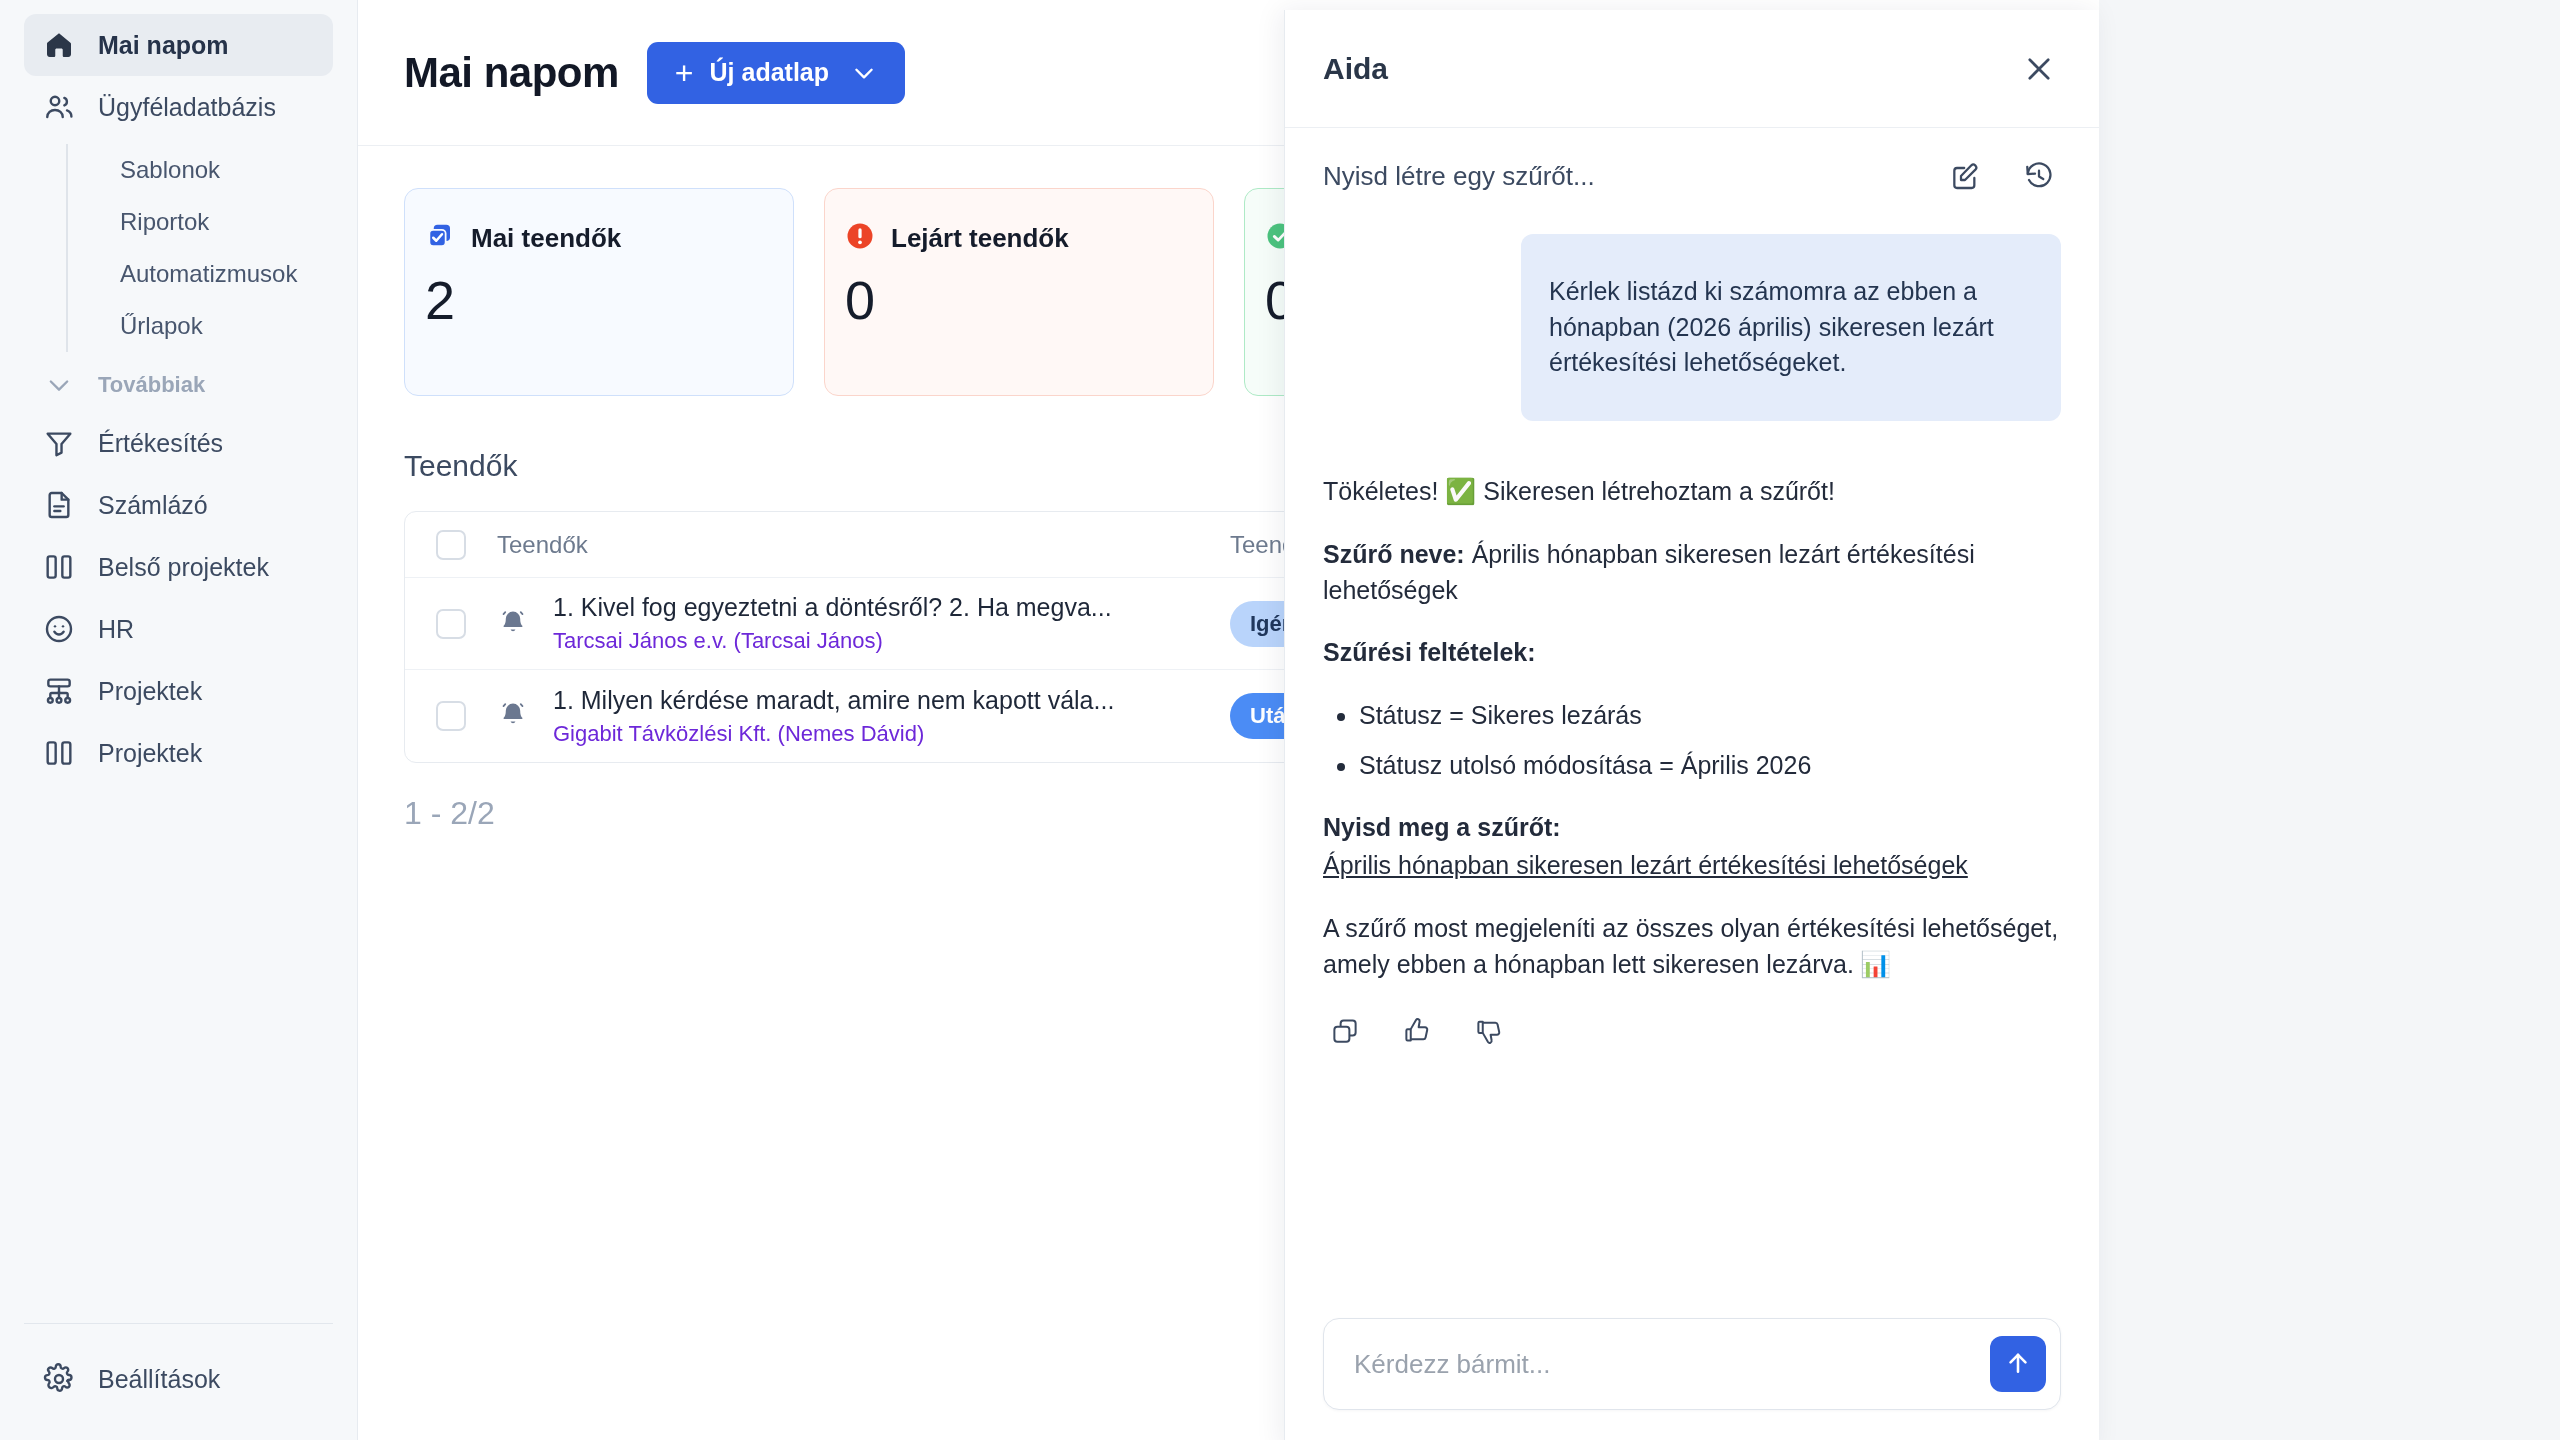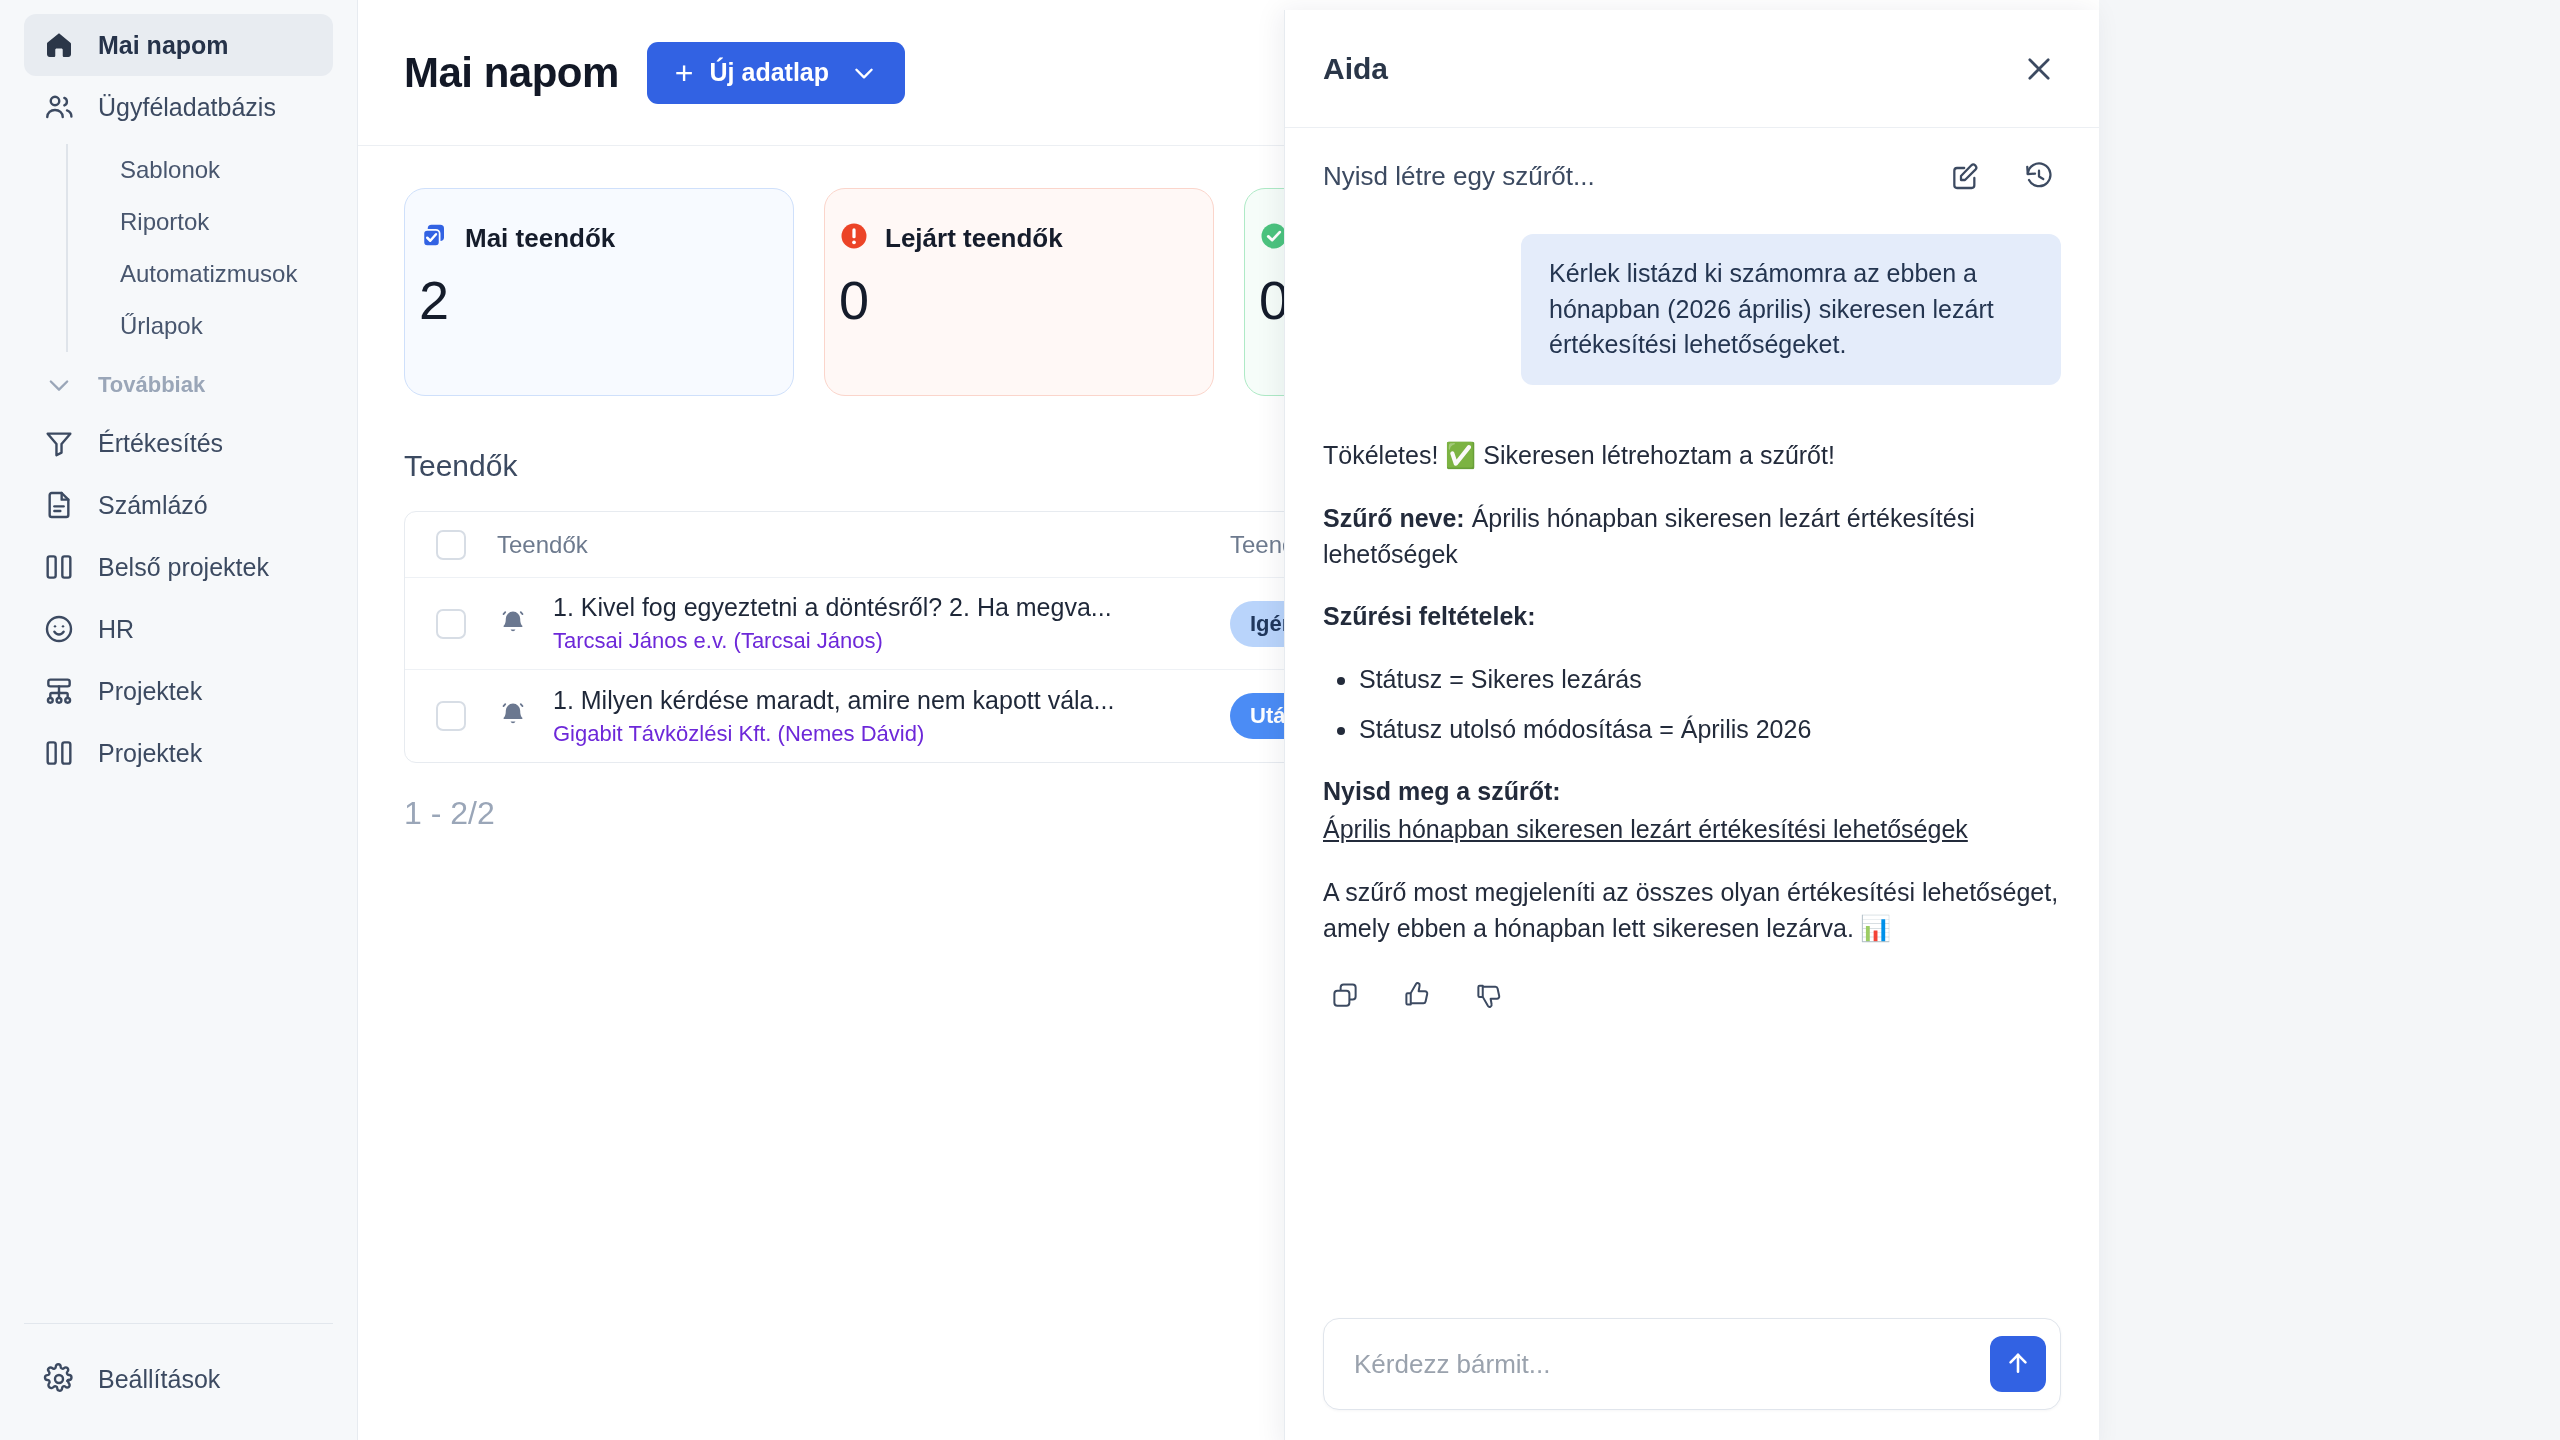--- a/index.html
+++ b/index.html
@@ -84,22 +84,22 @@
 
   .main-body { flex: 1 1 auto; padding: 42px 46px 0 46px; overflow: hidden; }
 
   .cards {
     display: flex; gap: 30px;
     margin-bottom: 52px;
   }
   .card {
     width: 390px; flex: 0 0 390px;
     height: 208px;
-    border-radius: 21px;
-    padding: 32px 14px;
+    border-radius: 14px;
+    padding: 32px 20px;
     display: flex; flex-direction: column; gap: 18px;
   }
   .card-head { display: flex; align-items: center; gap: 16px; }
   .card-title { font-size: 26px; font-weight: 700; color: #151c2b; white-space: nowrap; }
   .card-value { font-size: 54px; font-weight: 400; color: #151c2b; line-height: 1; }
   .card.blue  { background: #f7faff; border: 1px solid #cfe0fb; }
   .card.red   { background: #fff8f6; border: 1px solid #fbd5cb; }
   .card.green { background: #f6fdf9; border: 1px solid #aeeac6; }
   .card.gray  { background: #fafbfc; border: 1px solid #e8ecf1; }
 
@@ -163,21 +163,21 @@
     display: flex; align-items: center; justify-content: space-between;
     padding: 26px 38px 10px 38px;
   }
   .chat-subtext { font-size: 26px; color: #3c4a61; }
   .chat-sub-icons { display: flex; gap: 30px; }
   .chat-scroll { flex: 1 1 auto; padding: 26px 38px 10px 38px; overflow: hidden; }
 
   .msg-user-wrap { display: flex; justify-content: flex-end; margin-bottom: 52px; }
   .msg-user {
     background: #e4ecfa; color: #243550;
-    border-radius: 12px; padding: 22px 28px;
+    border-radius: 12px; padding: 40px 28px;
     font-size: 25px; line-height: 1.42; max-width: 540px;
   }
   .msg-bot { font-size: 25px; line-height: 1.45; color: #232b3b; }
   .msg-bot p { margin-bottom: 26px; }
   .msg-bot b { font-weight: 700; }
   .msg-bot ul { margin: 0 0 26px 36px; }
   .msg-bot li { margin-bottom: 14px; }
   .filter-link { display: block; color: #232b3b; text-decoration: underline; margin-top: 2px; cursor: pointer; }
   .bot-actions { display: flex; gap: 28px; margin-top: 10px; }
   .emoji { font-family: "DejaVu Sans", sans-serif; }

